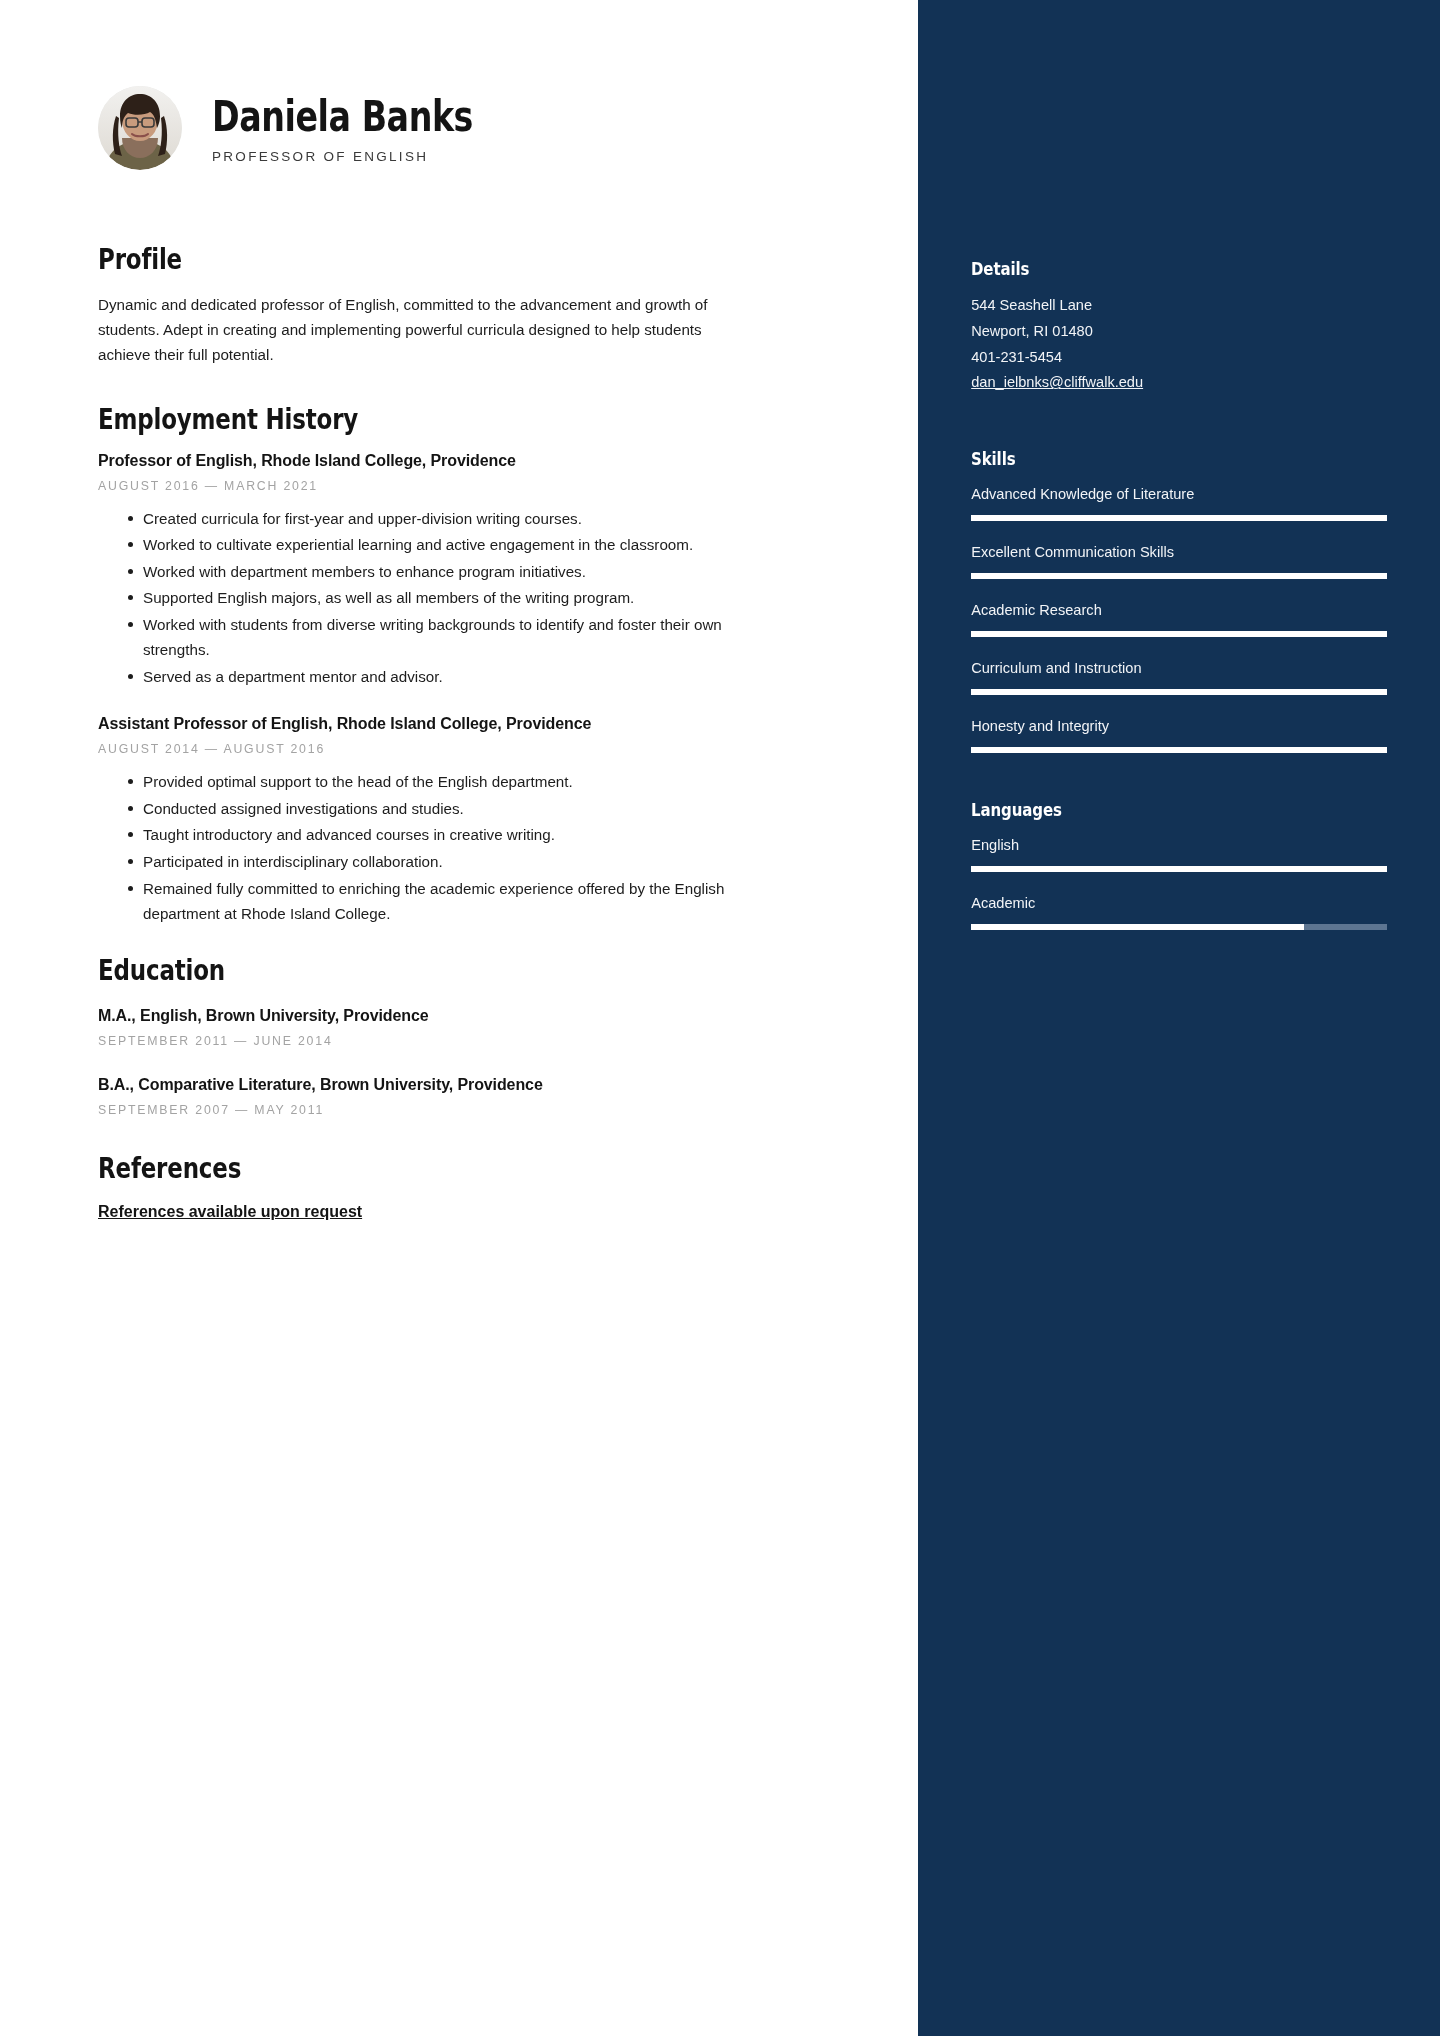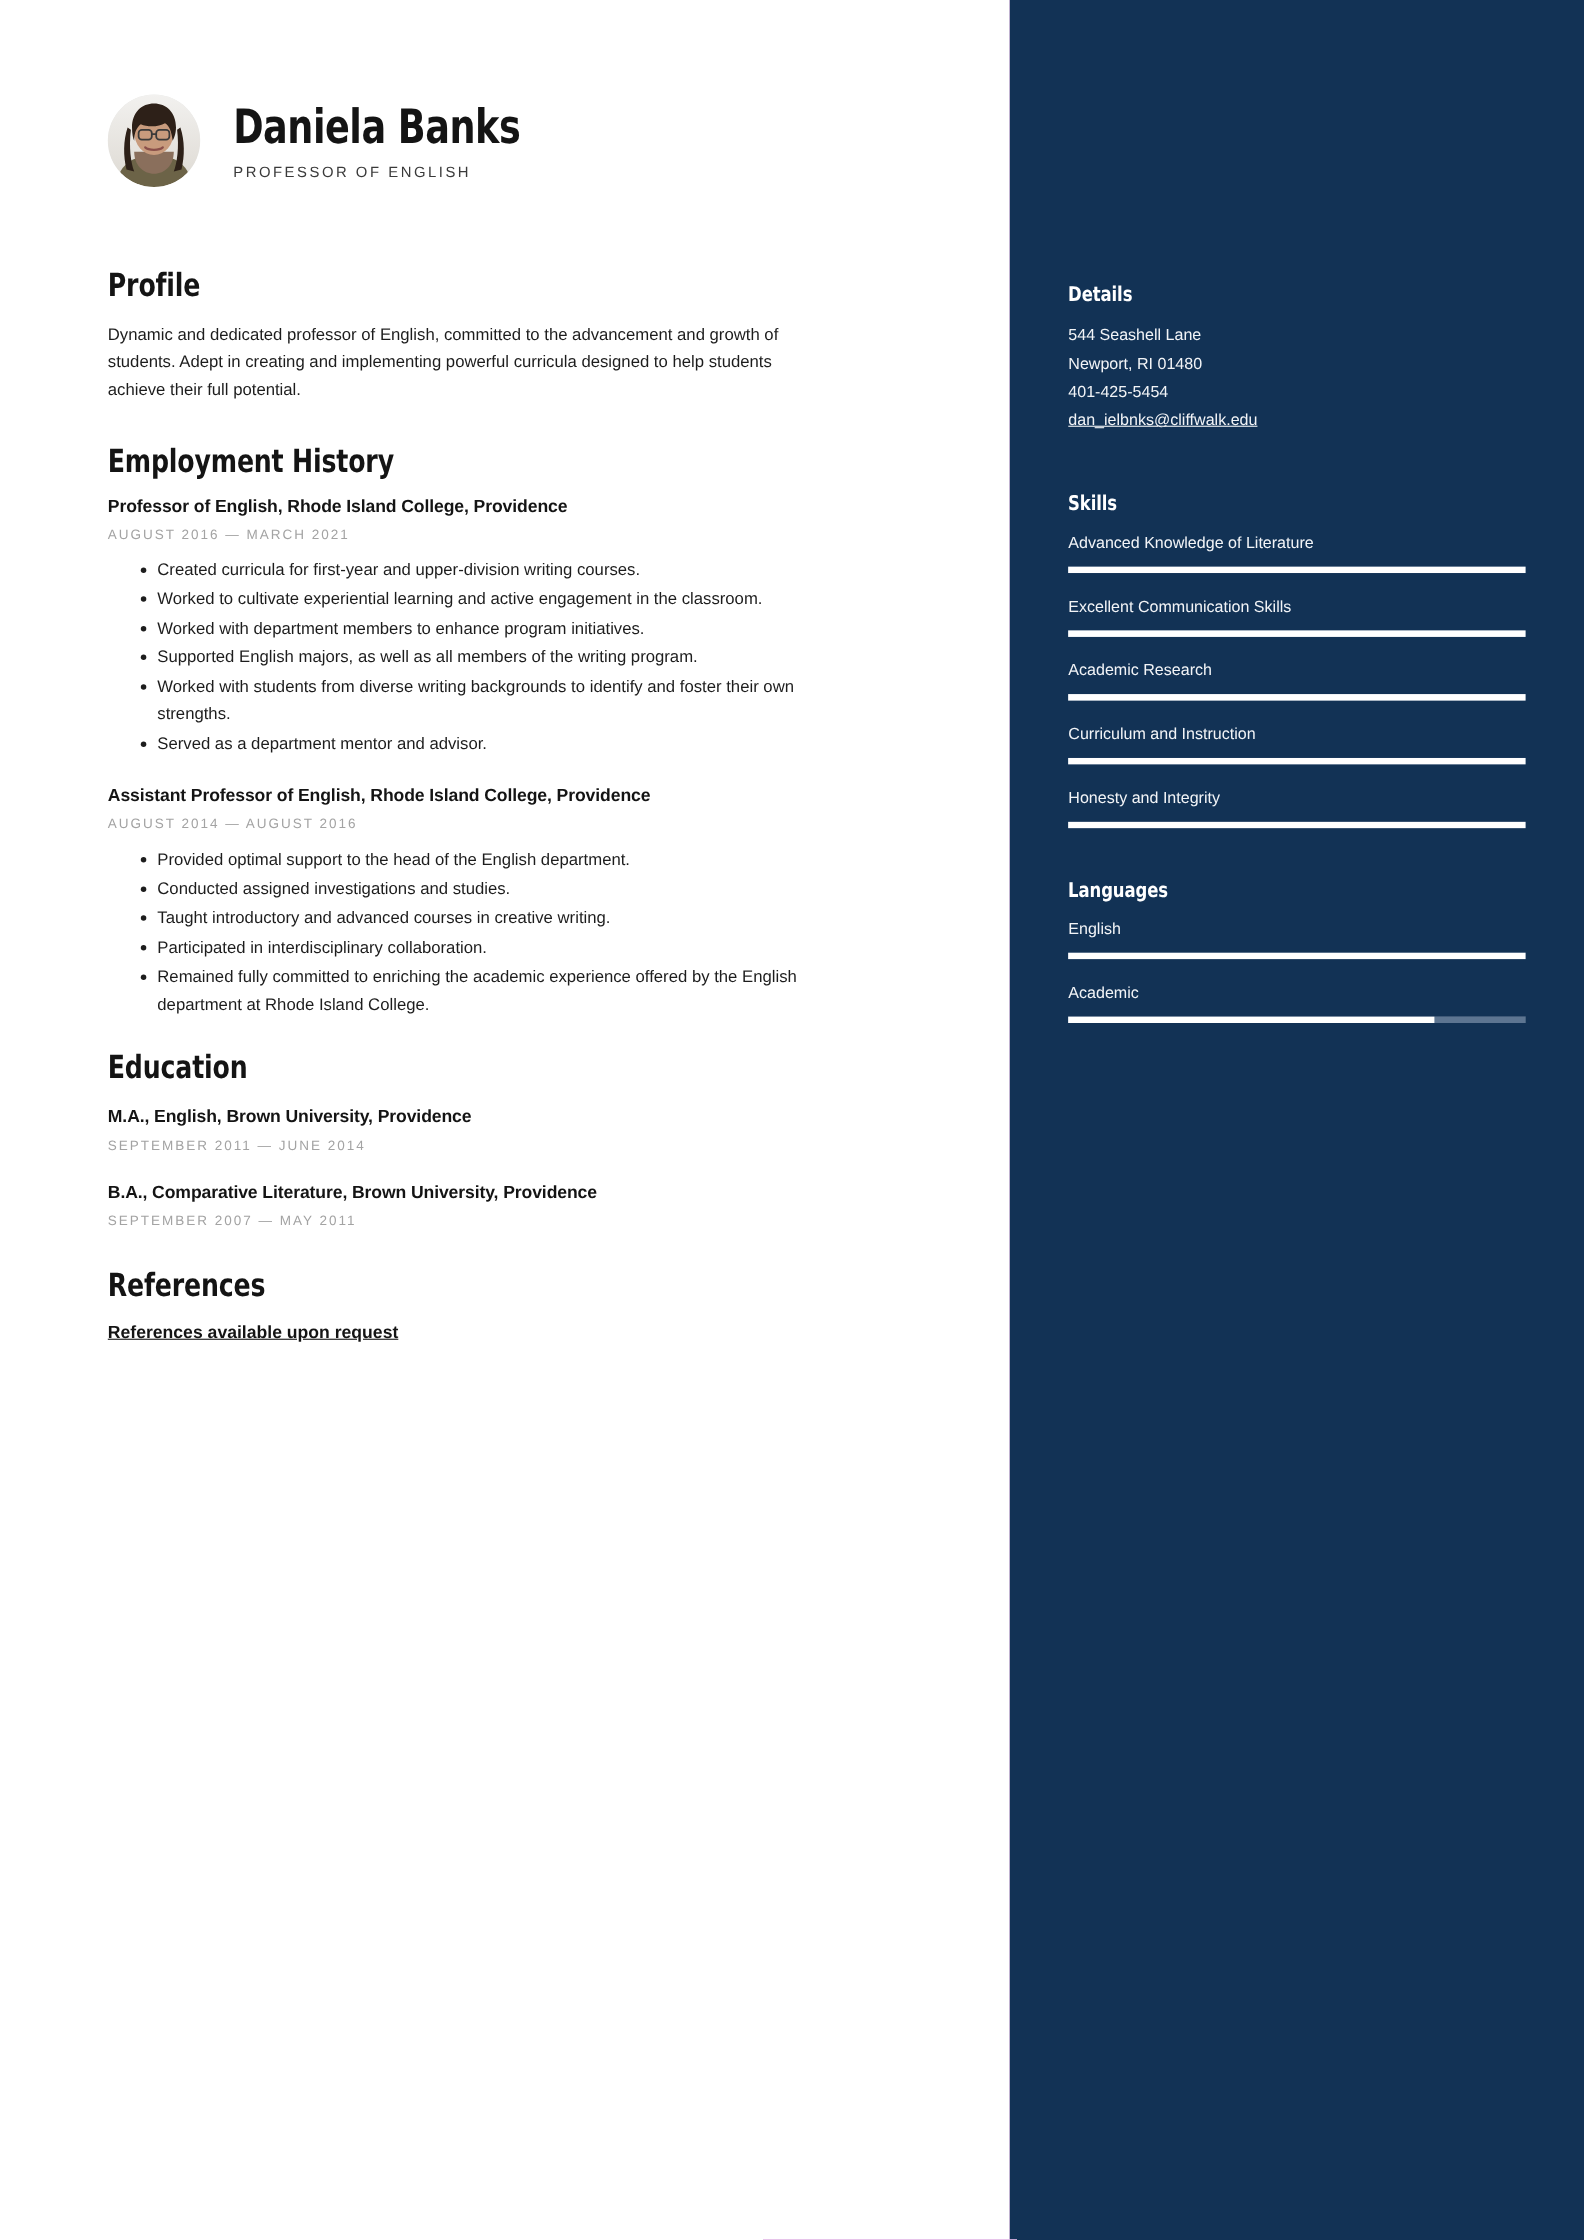--- a/index.html
+++ b/index.html
@@ -7,21 +7,21 @@
     width: 1440px;
     height: 2036px;
     background: #ffffff;
     font-family: "Liberation Sans", sans-serif;
   }
   .page {
     position: relative;
     width: 1440px;
     height: 2036px;
     display: flex;
-    background: #a21caf;
+    background: #fef9c3;
     overflow: hidden;
   }
 
   
   .main {
     width: 972px;
     padding: 86px 78px 0 98px;
     background: #ffffff;
   }
 
@@ -276,21 +276,21 @@
     </div>
 
   </div>
 
   <div class="sidebar">
 
     <div class="sb-block">
       <h3 class="sb-title">Details</h3>
       <div class="sb-line">544 Seashell Lane</div>
       <div class="sb-line">Newport, RI 01480</div>
-      <div class="sb-line">401-425-5454</div>
+      <div class="sb-line">401-231-5454</div>
       <a class="sb-link" href="#">dan_ielbnks@cliffwalk.edu</a>
     </div>
 
     <div class="sb-block sb-block-skills">
       <h3 class="sb-title">Skills</h3>
       <div id="skills-list">
           <div class="skill">
             <div class="skill-label">Advanced Knowledge of Literature</div>
             <div class="bar">
               <div class="bar-fill" style="width: 100%;"></div>

